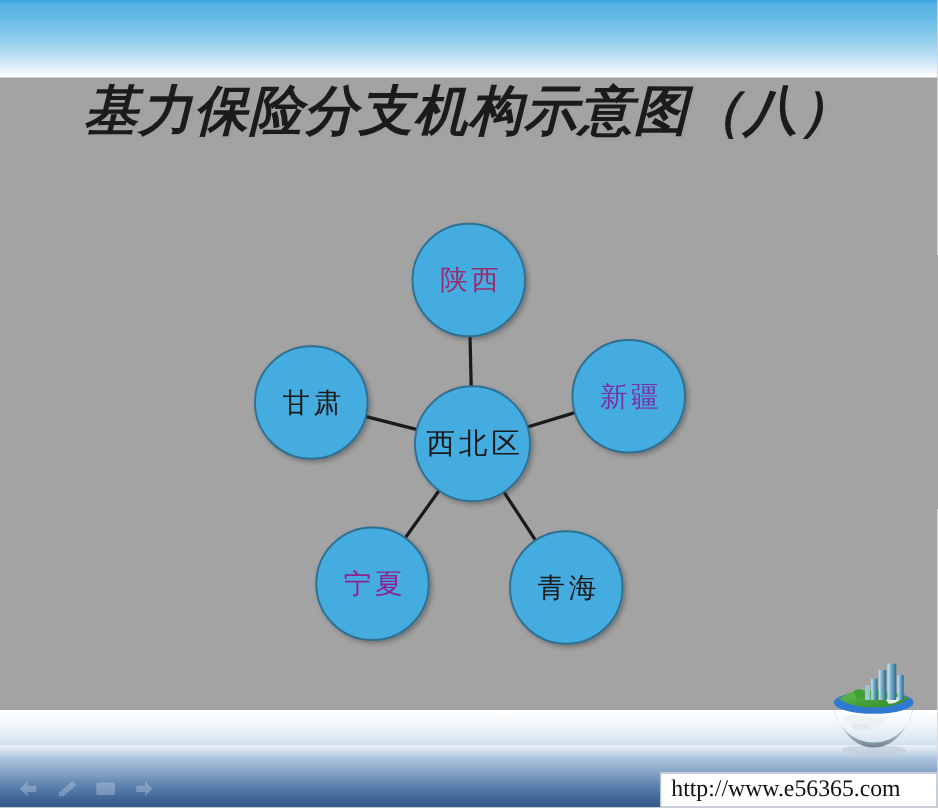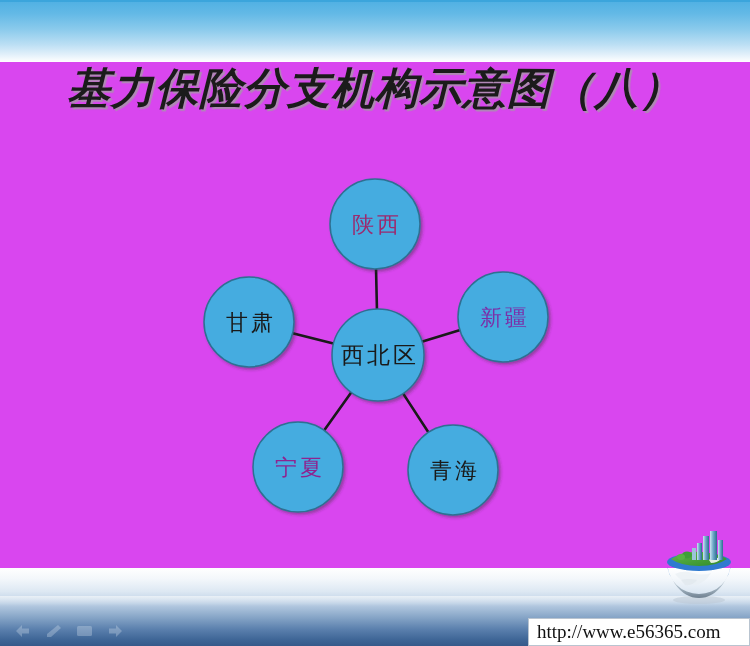--- a/index.html
+++ b/index.html
@@ -5,21 +5,21 @@
   html, body {
     margin: 0;
     padding: 0;
     background: #ffffff;
   }
   #slide {
     position: relative;
     width: 750px;
     height: 646px;
     overflow: hidden;
-    background: #d946ef;
+    background: #a3a3a3;
     font-family: "Liberation Sans", "DejaVu Sans", sans-serif;
   }
   
   .bg-top {
     position: absolute;
     left: 0; top: 0;
     width: 750px;
     height: 62px;
     background: linear-gradient(to bottom,
         #4fb0e3 0%,

